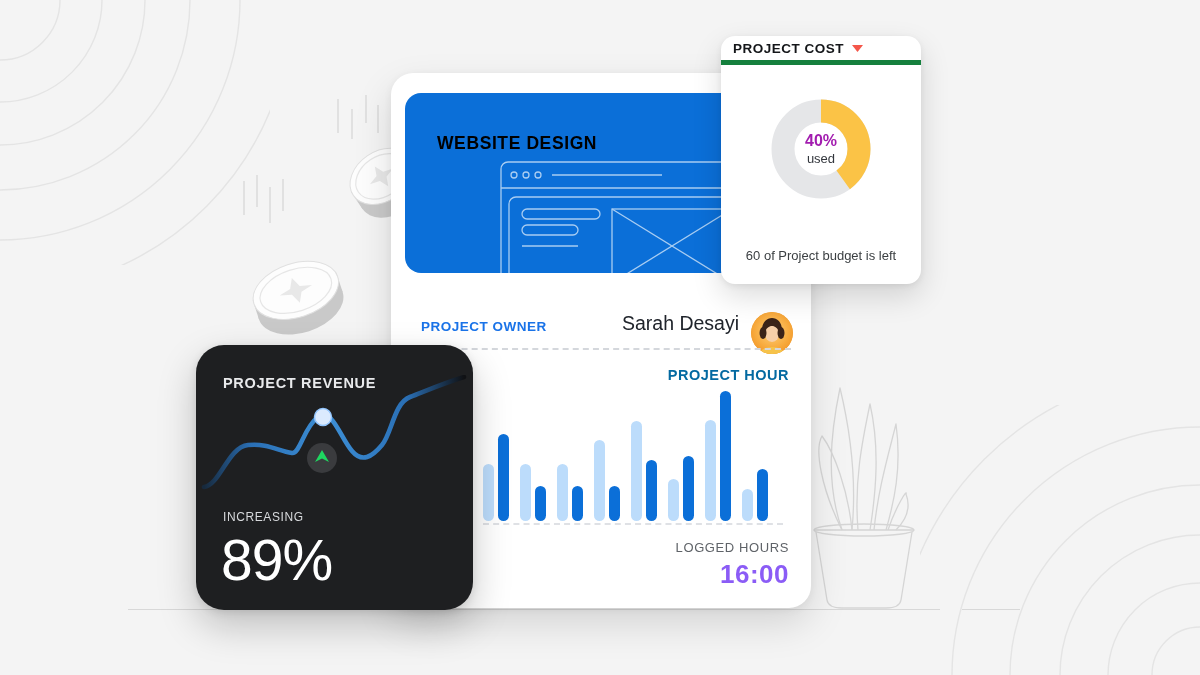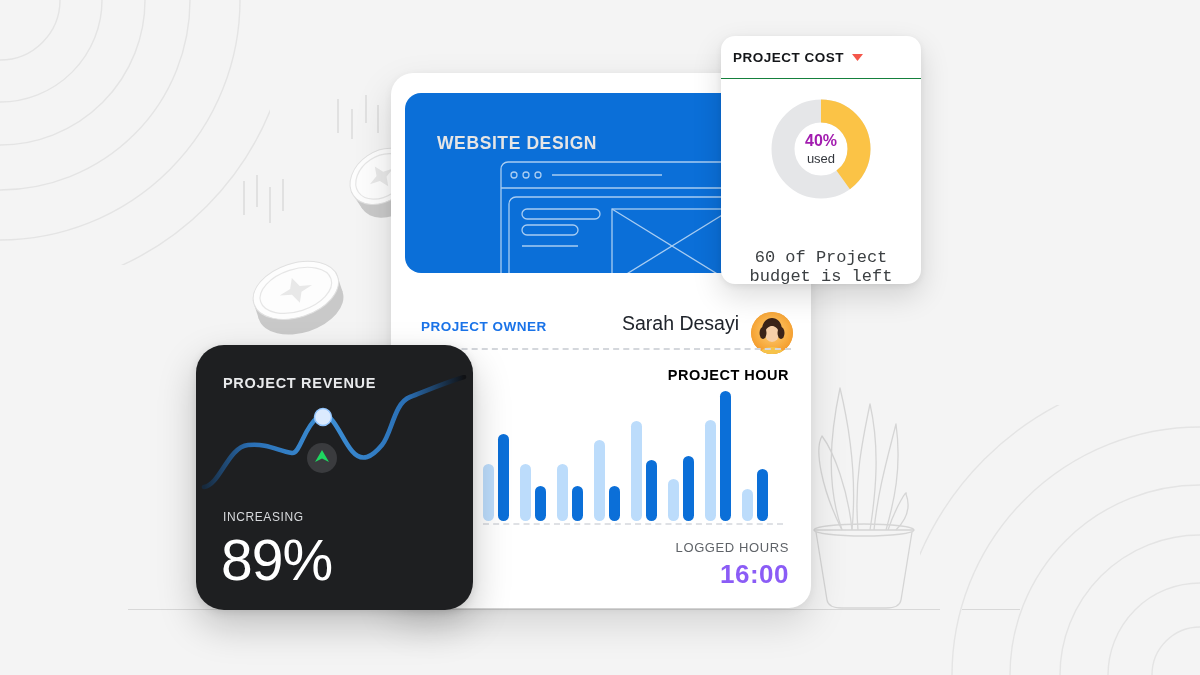--- a/index.html
+++ b/index.html
@@ -41,21 +41,21 @@
     overflow: hidden;
   }
   .hero {
     position: absolute; left: 14px; top: 20px;
     width: 406px; height: 180px;
     background: #0b6fd8; border-radius: 16px;
     overflow: hidden;
   }
   .hero-title {
     position: absolute; left: 32px; top: 40px;
-    color: #e5e5e5; font-size: 17.5px; font-weight: 700; letter-spacing: .6px;
+    color: #000000; font-size: 17.5px; font-weight: 700; letter-spacing: .6px;
   }
   .wire { position: absolute; left: 95px; top: 68px; }
 
   .owner-row {
     position: absolute; left: 0; top: 222px; width: 420px; height: 68px;
   }
   .owner-label {
     position: absolute; left: 30px; top: 24px;
     color: #1a73e8; font-size: 13.5px; font-weight: 700; letter-spacing: .5px;
   }
@@ -69,21 +69,21 @@
     overflow: hidden; background: #f0a33a;
     box-shadow: 0 0 0 2px #fff;
   }
   .divider {
     position: absolute; left: 20px; top: 275px; width: 380px;
     border-top: 2px dashed #d4d7dc;
   }
 
   .ph-title {
     position: absolute; right: 22px; top: 294px;
-    color: #000000; font-size: 14.5px; font-weight: 700; letter-spacing: .5px;
+    color: #0369a1; font-size: 14.5px; font-weight: 700; letter-spacing: .5px;
   }
   .bars {
     position: absolute; left: 92px; top: 318px;
     width: 300px; height: 130px;
   }
   .bar {
     position: absolute; bottom: 0; width: 11px; border-radius: 6px;
   }
   .bars-baseline {
     position: absolute; left: 92px; top: 450px; width: 300px;
@@ -100,38 +100,38 @@
 
   
   .cost {
     position: absolute; left: 721px; top: 36px;
     width: 200px; height: 248px;
     background: #ffffff; border-radius: 14px;
     box-shadow: 0 12px 30px rgba(0,0,0,.14), 0 2px 6px rgba(0,0,0,.07);
     overflow: hidden;
   }
   .cost-head {
-    position: absolute; left: 0; top: 0; width: 200px; height: 43px;
-    border-bottom: 1px solid #15803d;
+    position: absolute; left: 0; top: 0; width: 200px; height: 29px;
+    border-bottom: 5px solid #15803d;
     display: flex; align-items: center; padding-left: 12px;
   }
   .cost-title {
     color: #141619; font-size: 13.5px; font-weight: 700; letter-spacing: .5px;
   }
   .caret { margin-left: 7px; display: inline-flex; }
   .donut { position: absolute; left: 50px; top: 63px; }
   .donut-center {
     position: absolute; left: 50px; top: 63px; width: 100px; height: 100px;
     display: flex; flex-direction: column; align-items: center; justify-content: center;
   }
   .donut-pct { color: #a21caf; font-size: 16px; font-weight: 700; }
   .donut-sub { color: #33373d; font-size: 13px; margin-top: 1px; }
   .cost-foot {
     position: absolute; left: 0; top: 212px; width: 200px;
-    text-align: center; color: #3c4043; font-size: 17px; font-family: Liberation Mono, monospace;
+    text-align: center; color: #3c4043; font-size: 13px;
   }
 
   
   .rev {
     position: absolute; left: 196px; top: 345px;
     width: 277px; height: 265px;
     background: #1e1f21; border-radius: 28px;
     box-shadow: 0 16px 38px rgba(0,0,0,.22), 0 2px 8px rgba(0,0,0,.1);
     overflow: hidden;
   }

